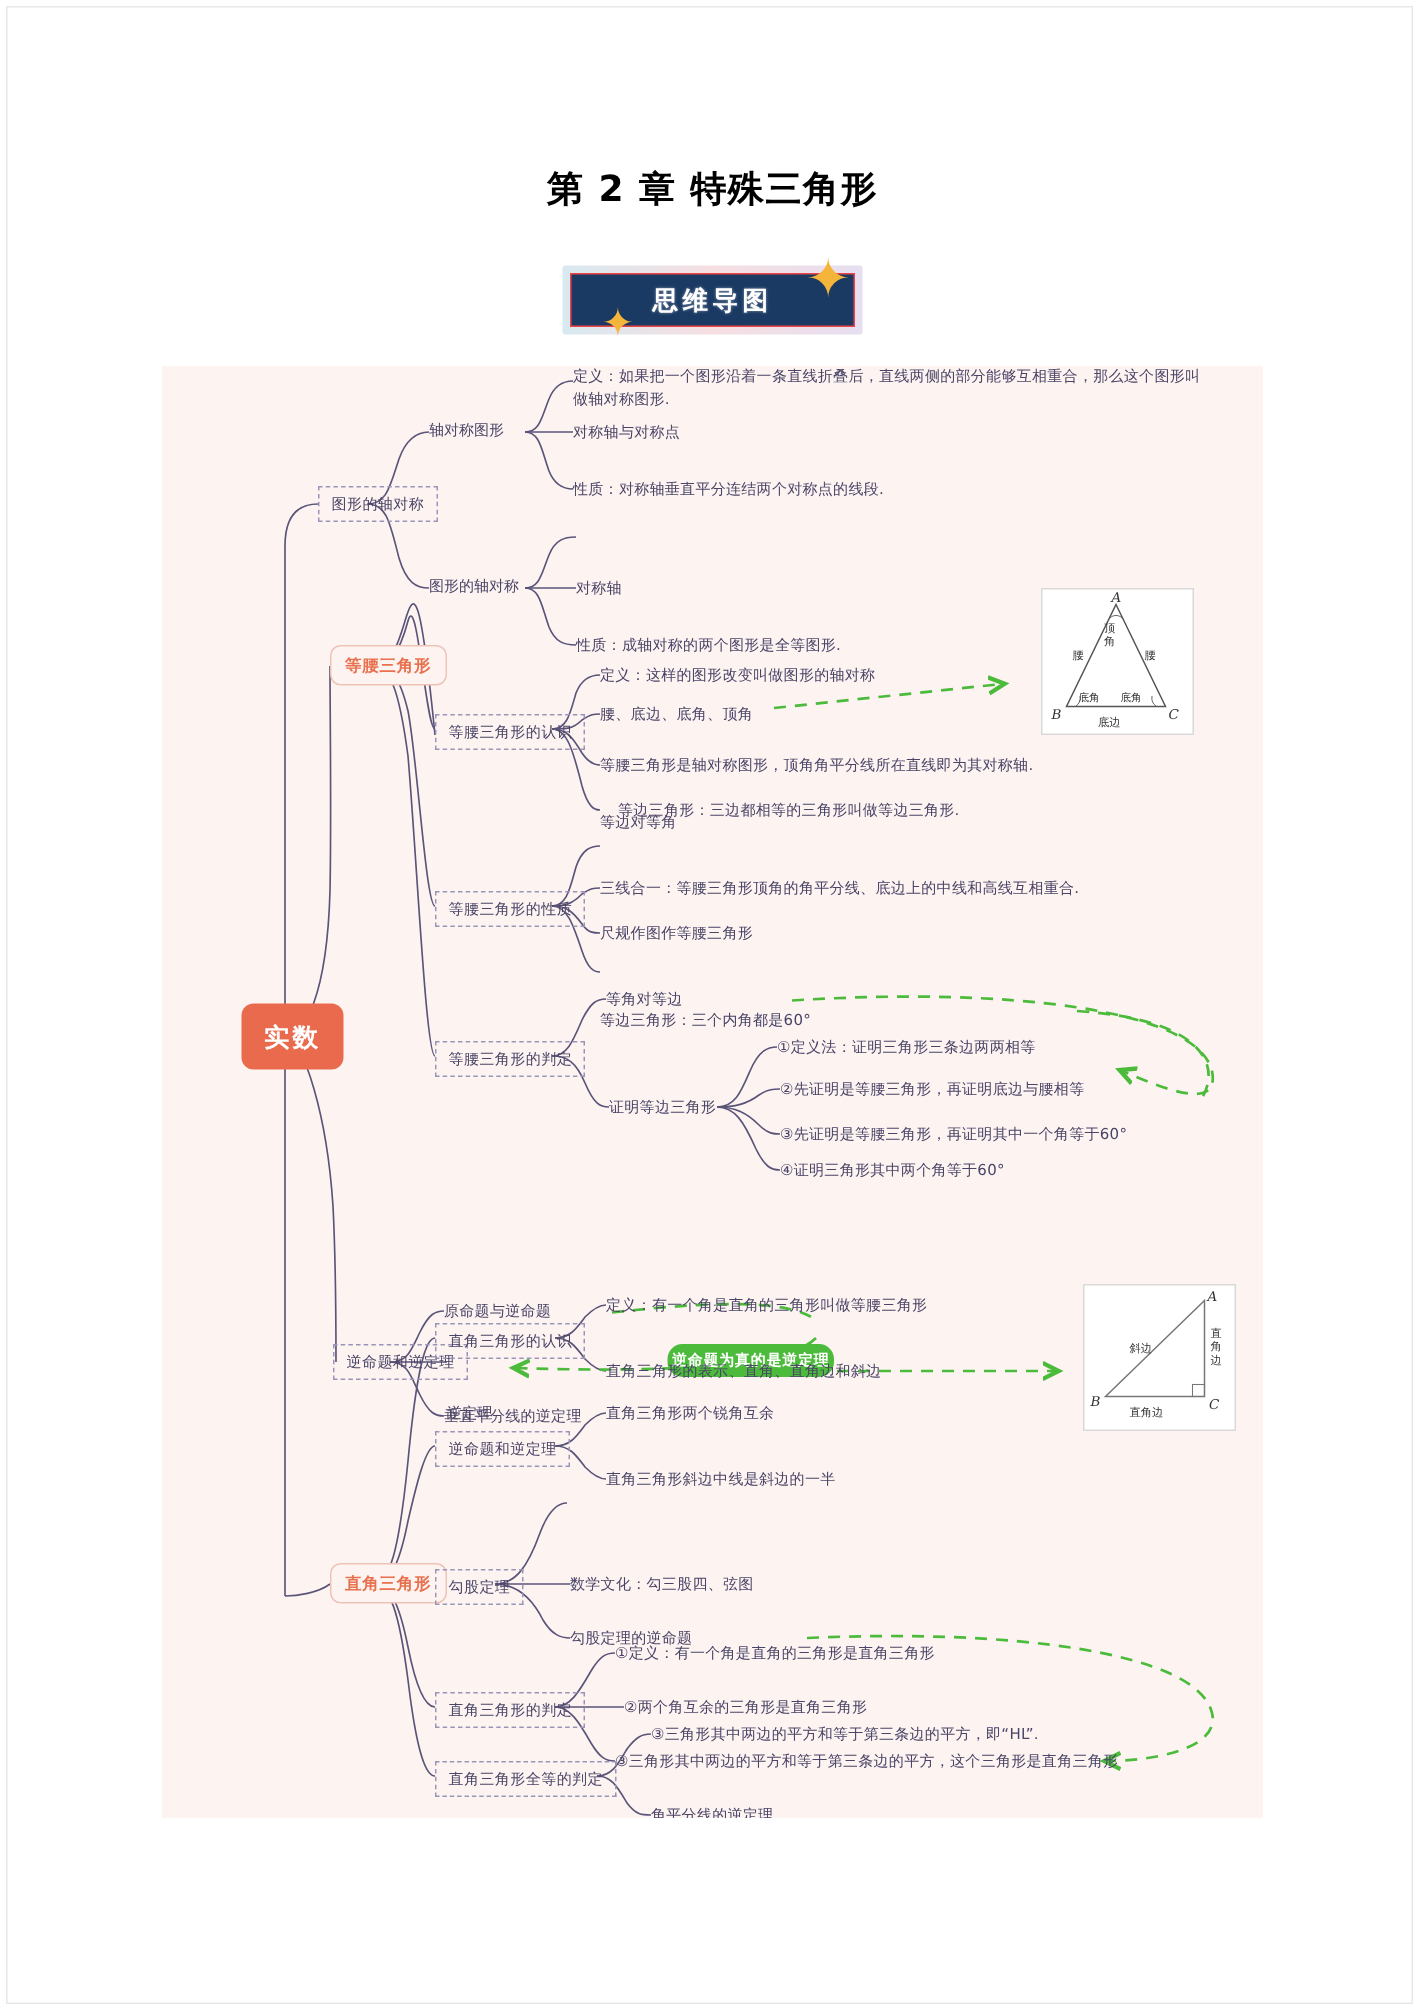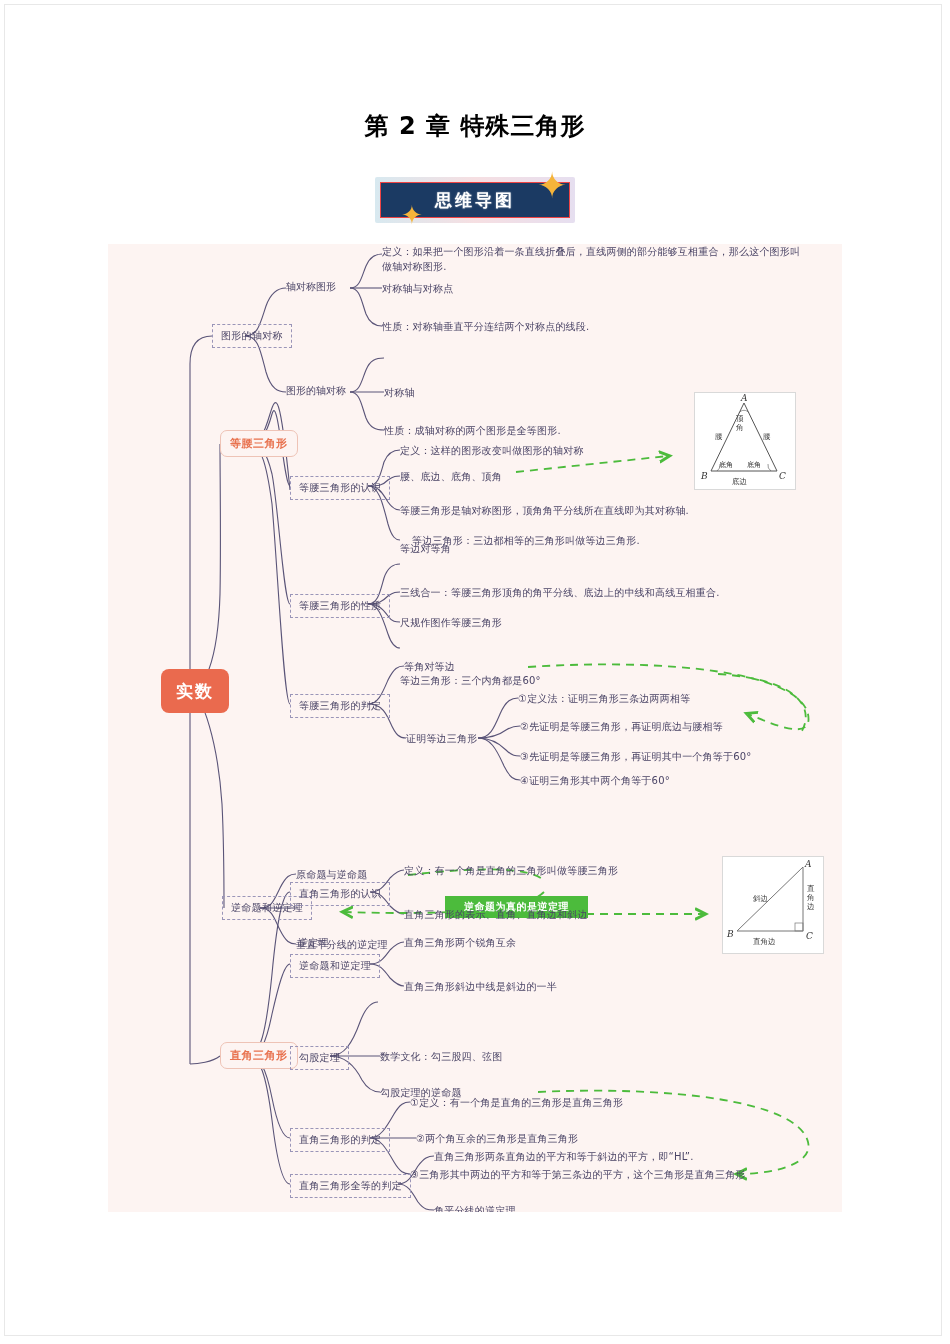--- a/index.html
+++ b/index.html
@@ -69,21 +69,21 @@
     color:#4a4466;font-size:10px;line-height:15px;background:transparent;
     font-family:"DejaVu Sans","Liberation Sans",sans-serif;letter-spacing:.2px;
   }
   .leaf.wrap{white-space:normal;}
   .lvl3{
     color:#4a4466;font-size:10px;background:transparent;
     font-family:"DejaVu Sans","Liberation Sans",sans-serif;
   }
   .green-tag{
     background:#4cbb3c;color:#ffffff;font-size:10px;font-weight:bold;
-    padding:4px 19px;border-radius:0;letter-spacing:.5px;
+    padding:4px 3px;border-radius:10px;letter-spacing:.5px;
     font-family:"DejaVu Sans","Liberation Sans",sans-serif;
   }
   
   .figure{
     position:absolute;background:#ffffff;border:1px solid #d9d9d9;
   }
   .figure svg{display:block;}
 </style>
 </head>
 <body>
@@ -251,21 +251,21 @@
   <div class="node lvl2" style="left:182px;top:802px;">勾股定理</div>
   <div class="node leaf" style="left:272px;top:805px;">数学文化：勾三股四、弦图</div>
   <div class="node leaf" style="left:272px;top:841px;">勾股定理的逆命题</div>
 
   <div class="node lvl2" style="left:182px;top:884px;">直角三角形的判定</div>
   <div class="node leaf" style="left:302px;top:851px;">①定义：有一个角是直角的三角形是直角三角形</div>
   <div class="node leaf" style="left:308px;top:887px;">②两个角互余的三角形是直角三角形</div>
   <div class="node leaf" style="left:302px;top:923px;">③三角形其中两边的平方和等于第三条边的平方，这个三角形是直角三角形</div>
 
   <div class="node lvl2" style="left:182px;top:930px;">直角三角形全等的判定</div>
-  <div class="node leaf" style="left:326px;top:905px;">直角三角形两条直角边的平方和等于斜边的平方，即“HL”.</div>
+  <div class="node leaf" style="left:326px;top:905px;">③三角形其中两边的平方和等于第三条边的平方，即“HL”.</div>
   <div class="node leaf" style="left:326px;top:959px;">角平分线的逆定理</div>
 
   <div class="figure" style="left:586px;top:148px;width:100px;height:96px;">
     <svg width="98" height="94" viewBox="0 0 98 94">
       <polygon points="49,10 82,78 16,78" fill="none" stroke="#555" stroke-width="1"></polygon>
       <text x="46" y="8" font-size="9" font-style="italic" font-family="DejaVu Serif, serif" fill="#333">A</text>
       <text x="6" y="86" font-size="9" font-style="italic" font-family="DejaVu Serif, serif" fill="#333">B</text>
       <text x="84" y="86" font-size="9" font-style="italic" font-family="DejaVu Serif, serif" fill="#333">C</text>
       <text x="41" y="28" font-size="7.5" fill="#333" font-family="DejaVu Sans, sans-serif">顶</text>
       <text x="41" y="37" font-size="7.5" fill="#333" font-family="DejaVu Sans, sans-serif">角</text>

